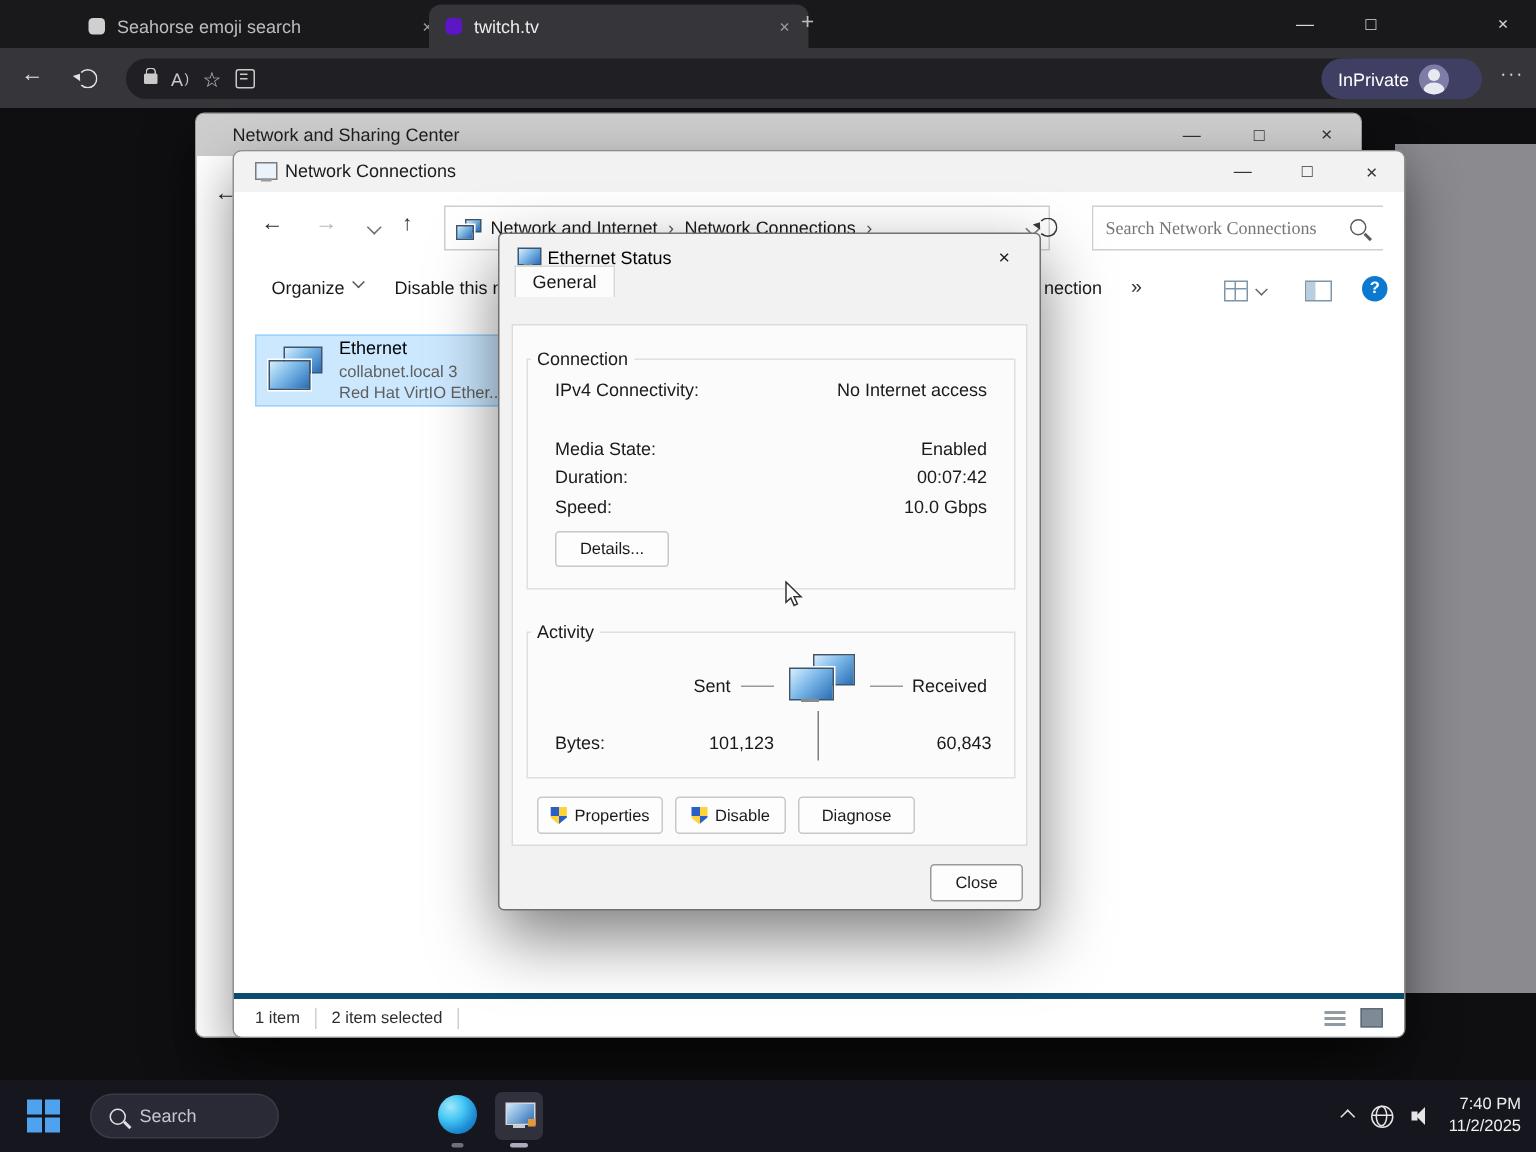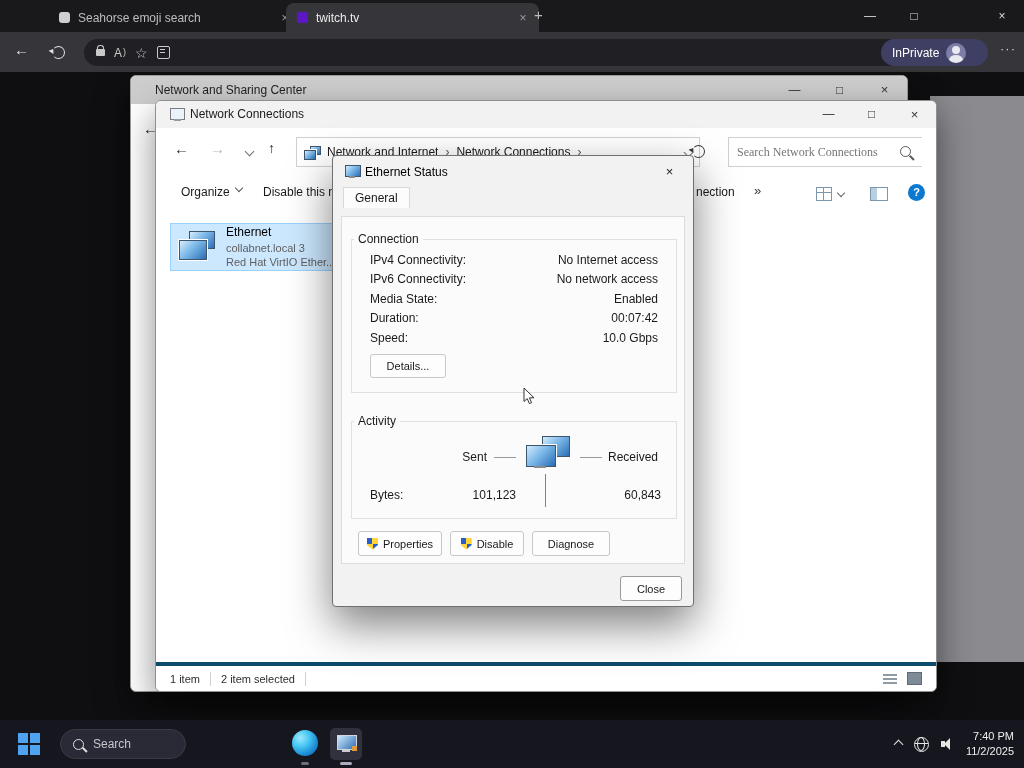--- a/index.html
+++ b/index.html
@@ -189,33 +189,29 @@
 
     <div style="position:absolute;left:0;top:0;right:0;height:32px">
       <span style="position:absolute;left:12px;top:9px;width:16px;height:14px">
         <span class="scr" style="left:0;top:0;width:14px;height:10px"></span>
         <span style="position:absolute;left:4px;top:11px;width:6px;height:2px;background:#8a8a8a"></span>
       </span>
       <span style="position:absolute;left:32px;line-height:32px;font-size:12px;color:#000">Ethernet Status</span>
       <span style="position:absolute;right:1px;top:1px;width:45px;height:30px;text-align:center;line-height:30px;font-size:13px;color:#1a1a1a">×</span>
     </div>
 
-    <span style="position:absolute;left:10px;top:31px;padding:3px 11px;font-size:12px;color:#1a1a1a;background:#fcfcfc;border:1px solid #d9d9d9;border-bottom:none;z-index:2">General</span>
+    <span style="position:absolute;left:10px;top:21px;padding:3px 11px;font-size:12px;color:#1a1a1a;background:#fcfcfc;border:1px solid #d9d9d9;border-bottom:none;z-index:2">General</span>
 
     <div style="position:absolute;left:8px;top:60px;width:342px;height:346px;background:#fbfbfb;border:1px solid #dcdcdc">
 
       <div class="group" style="left:9px;top:22px;width:324px;height:152px">
         <span class="grouplabel">Connection</span>
         <div class="drow" style="top:13px">
           <span>IPv4 Connectivity:</span>
           <span>No Internet access</span>
-        </div>
-        <div class="drow" style="top:32px">
-          <span>IPv6 Connectivity:</span>
-          <span>No network access</span>
         </div>
         <div class="drow" style="top:52px">
           <span>Media State:</span>
           <span>Enabled</span>
         </div>
         <div class="drow" style="top:71px">
           <span>Duration:</span>
           <span>00:07:42</span>
         </div>
         <div class="drow" style="top:91px">

